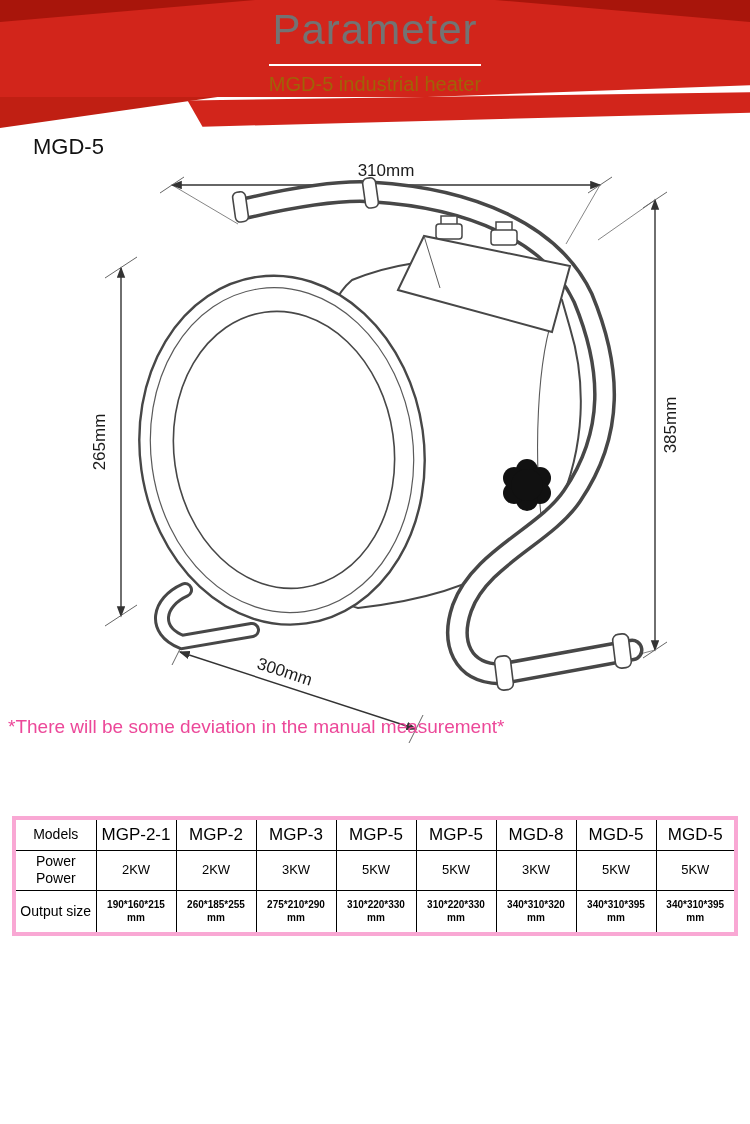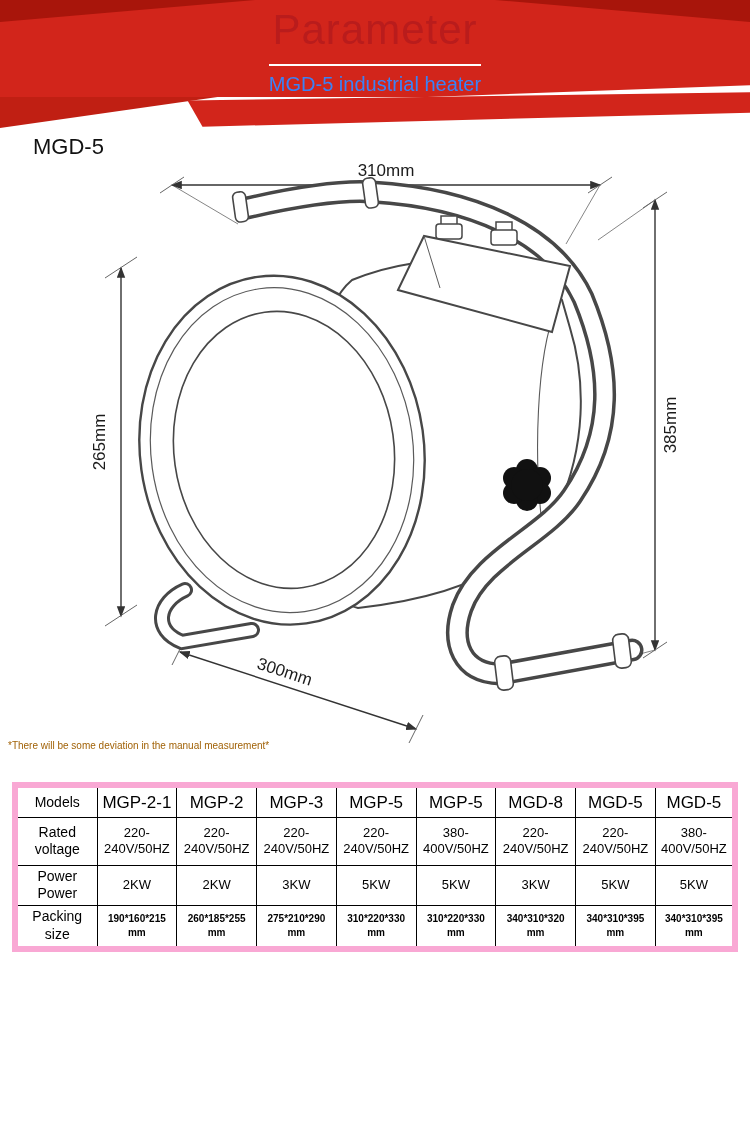--- a/index.html
+++ b/index.html
@@ -15,41 +15,41 @@
                 clip-path:polygon(0 0, 100% 0, 100% 88%, 57% 100%, 0 100%); }
   .bnr-dark-left  { position:absolute; left:0; top:0; width:750px; height:22px; background:#a8150b;
                 clip-path:polygon(0 0, 34% 0, 0 100%); }
   .bnr-dark-right { position:absolute; left:0; top:0; width:750px; height:22px; background:#a8150b;
                 clip-path:polygon(66% 0, 100% 0, 100% 100%); }
   .bnr-tail-left  { position:absolute; left:0; top:0; width:750px; height:128px; background:#c01f13;
                 clip-path:polygon(0 75.8%, 29% 75.8%, 0 100%); }
   .bnr-tail-right { position:absolute; left:0; top:0; width:750px; height:128px; background:#d2251b;
                 clip-path:polygon(25% 78.5%, 100% 72%, 100% 88%, 27% 99%); }
   .bnr-title { position:absolute; left:0; top:6px; width:100%; text-align:center;
-               color:#b91c1c; font-size:42px; letter-spacing:1px; }
+               color:#737373; font-size:42px; letter-spacing:1px; }
   .bnr-underline { position:absolute; left:50%; transform:translateX(-50%); top:64px;
                width:212px; height:2px; background:#ffffff; }
   .bnr-subtitle { position:absolute; left:0; top:73px; width:100%; text-align:center;
-               color:#3b82f6; font-size:20px; }
+               color:#a16207; font-size:20px; }
 
   
   .diagram { position:relative; width:750px; height:648px; }
   .model-label { position:absolute; left:33px; top:6px; font-size:22px; color:#111; }
   .diagram svg { position:absolute; left:0; top:0; }
-  .note { position:absolute; left:8px; top:612px; font-size:10px; color:#a16207; }
+  .note { position:absolute; left:8px; top:588px; font-size:19px; color:#ec4899; }
 
   .dim line.main { stroke:#333; stroke-width:1.4; }
   .dim line.tick { stroke:#666; stroke-width:1; }
   .dim line.wit  { stroke:#777; stroke-width:0.9; }
   .dim text { font-family:"Liberation Sans", sans-serif; font-size:17px; fill:#1b1b1b; }
   .draw path, .draw ellipse, .draw polygon, .draw rect { vector-effect:none; }
 
   
   .table-wrap { padding:6px 12px 0 12px; }
-  table.spec { width:100%; border-collapse:collapse; border:6px solid #f9a8d4; table-layout:fixed; }
+  table.spec { width:100%; border-collapse:collapse; border:4px solid #f9a8d4; table-layout:fixed;margin-top:34px; }
   table.spec td { border:1px solid #000; text-align:center; vertical-align:middle;
                   padding:2px 1px; line-height:1.25; color:#000; word-wrap:break-word; }
   tr.r0 td { height:32px; }
   tr.r1 td { height:48px; }
   tr.r2 td { height:40px; }
   tr.r3 td { height:40px; }
   tr.r4 td { height:48px; }
   tr.r5 td { height:48px; }
   tr.r6 td { height:44px; }
   .models-label { font-size:17px; }
@@ -197,44 +197,33 @@
           <td class="label-cell models-label">Models</td>
           <td class="model-cell">MGP-2-1</td>
           <td class="model-cell">MGP-2</td>
           <td class="model-cell">MGP-3</td>
           <td class="model-cell">MGP-5</td>
           <td class="model-cell">MGP-5</td>
           <td class="model-cell">MGD-8</td>
           <td class="model-cell">MGD-5</td>
           <td class="model-cell">MGD-5</td>
         </tr>
-        <tr class="r1">
-          <td class="label-cell">Rated voltage</td>
-          <td class="value-cell">220-240V/50HZ</td>
-          <td class="value-cell">220-240V/50HZ</td>
-          <td class="value-cell">220-240V/50HZ</td>
-          <td class="value-cell">220-240V/50HZ</td>
-          <td class="value-cell">380-400V/50HZ</td>
-          <td class="value-cell">220-240V/50HZ</td>
-          <td class="value-cell">220-240V/50HZ</td>
-          <td class="value-cell">380-400V/50HZ</td>
-        </tr>
         <tr class="r3">
           <td class="label-cell">Power Power</td>
           <td class="value-cell">2KW</td>
           <td class="value-cell">2KW</td>
           <td class="value-cell">3KW</td>
           <td class="value-cell">5KW</td>
           <td class="value-cell">5KW</td>
           <td class="value-cell">3KW</td>
           <td class="value-cell">5KW</td>
           <td class="value-cell">5KW</td>
         </tr>
         <tr class="r6">
-          <td class="label-cell">Packing size</td>
+          <td class="label-cell">Output size</td>
           <td class="value-cell packing">190*160*215 mm</td>
           <td class="value-cell packing">260*185*255 mm</td>
           <td class="value-cell packing">275*210*290 mm</td>
           <td class="value-cell packing">310*220*330 mm</td>
           <td class="value-cell packing">310*220*330 mm</td>
           <td class="value-cell packing">340*310*320 mm</td>
           <td class="value-cell packing">340*310*395 mm</td>
           <td class="value-cell packing">340*310*395 mm</td>
         </tr>
       </tbody>

